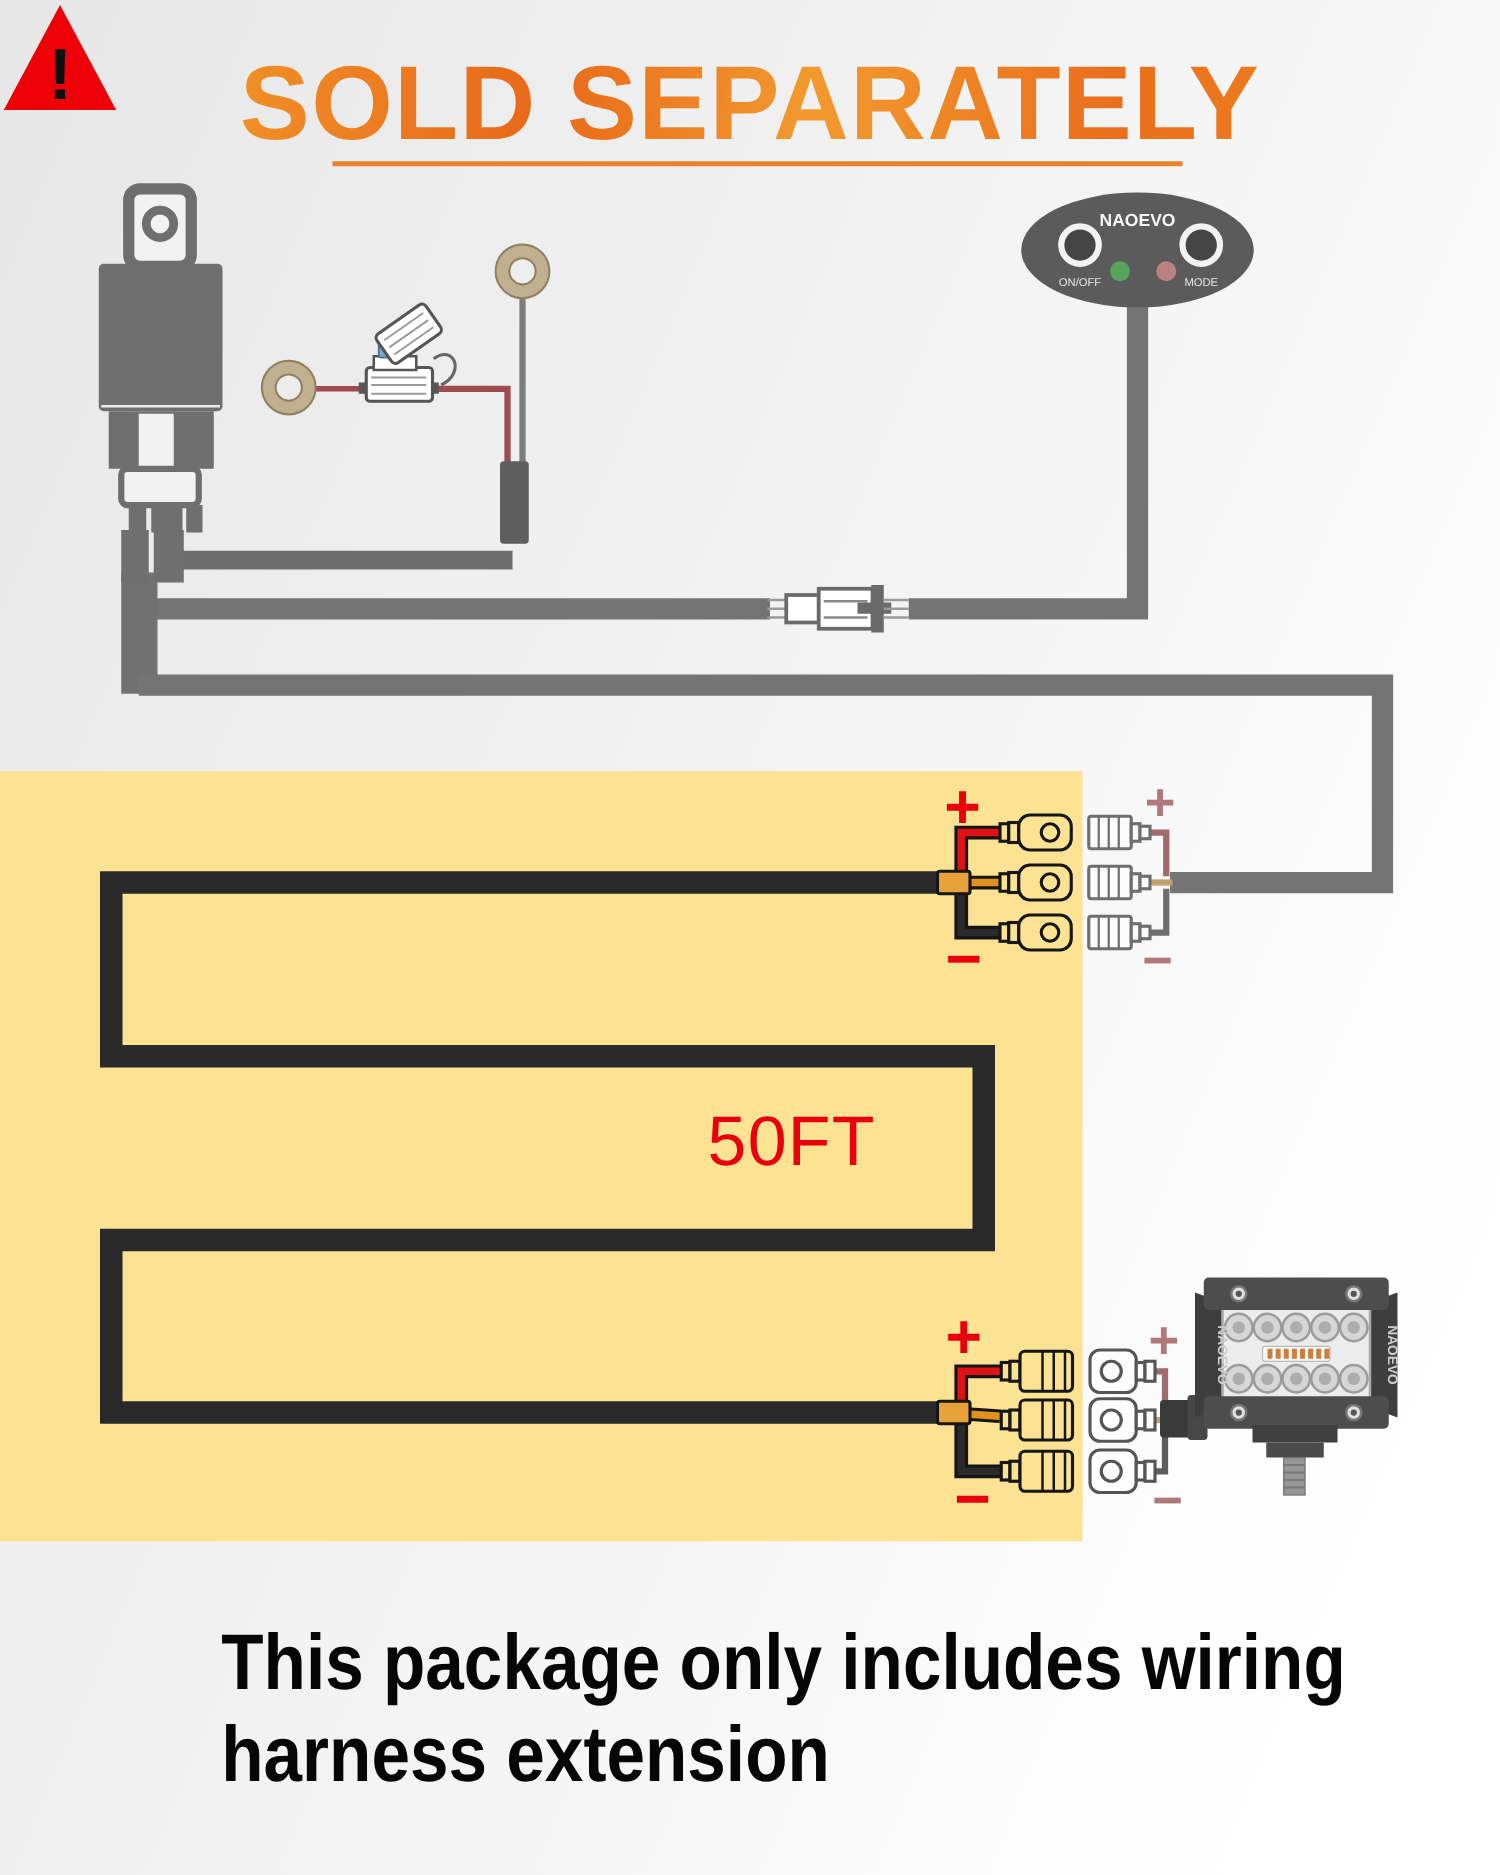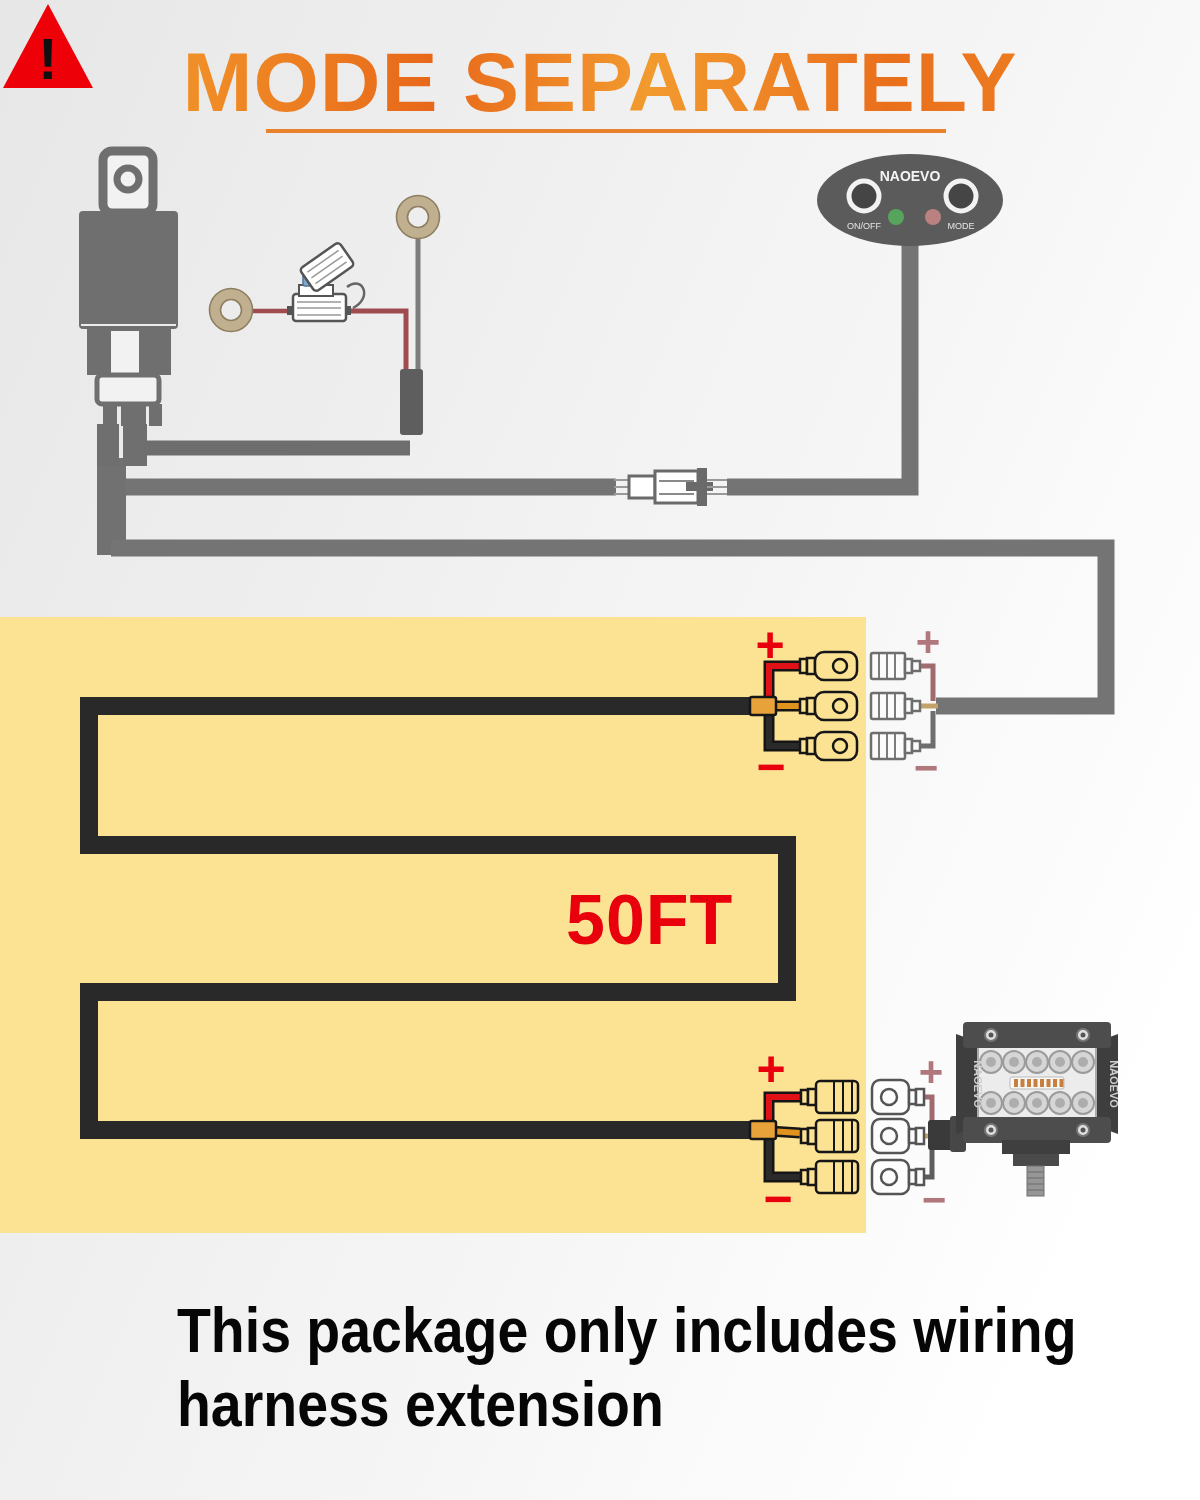--- a/index.html
+++ b/index.html
@@ -14,36 +14,36 @@
     font-size:84px;font-weight:bold;letter-spacing:1px;color:#ee7a1d;
   }
   @supports (-webkit-background-clip:text){
     .headline{
       background:linear-gradient(94deg,#e25a1d 0%,#f08f27 16%,#e8681a 36%,#f29a2e 54%,#ea6f1c 74%,#ef8c25 100%);
       -webkit-background-clip:text;background-clip:text;color:transparent;
     }
   }
   .headline-underline{position:absolute;left:266px;top:129px;width:680px;height:4px;background:#e8822c;}
   .length-label{
-    position:absolute;left:566px;top:880px;font-size:70px;font-weight:bold;
+    position:absolute;left:566px;top:880px;font-size:56px;font-weight:normal;
     color:#e8000d;letter-spacing:1px;
   }
   .warn-text{
     position:absolute;left:177px;top:1294px;font-size:63px;font-weight:bold;color:#060606;
     line-height:1.17;white-space:nowrap;transform:scaleX(.88);transform-origin:left top;
   }
   .warn-tri{position:absolute;left:78px;top:1268px;}
   text{font-family:"Liberation Sans",sans-serif;}
 </style>
 </head>
 <body>
 
 <div class="stage">
 
-  <div class="headline">MODE SEPARATELY</div>
+  <div class="headline">SOLD SEPARATELY</div>
   <div class="headline-underline"></div>
 
   <svg width="1200" height="1500" viewBox="0 0 1200 1500">
 
     <g>
 
       <polyline points="120,487 616,487" fill="none" stroke="#747474" stroke-width="17"></polyline>
       <polyline points="727,487 910,487 910,243" fill="none" stroke="#747474" stroke-width="17"></polyline>
 
       <rect x="97" y="458" width="29" height="97" fill="#717171"></rect>

